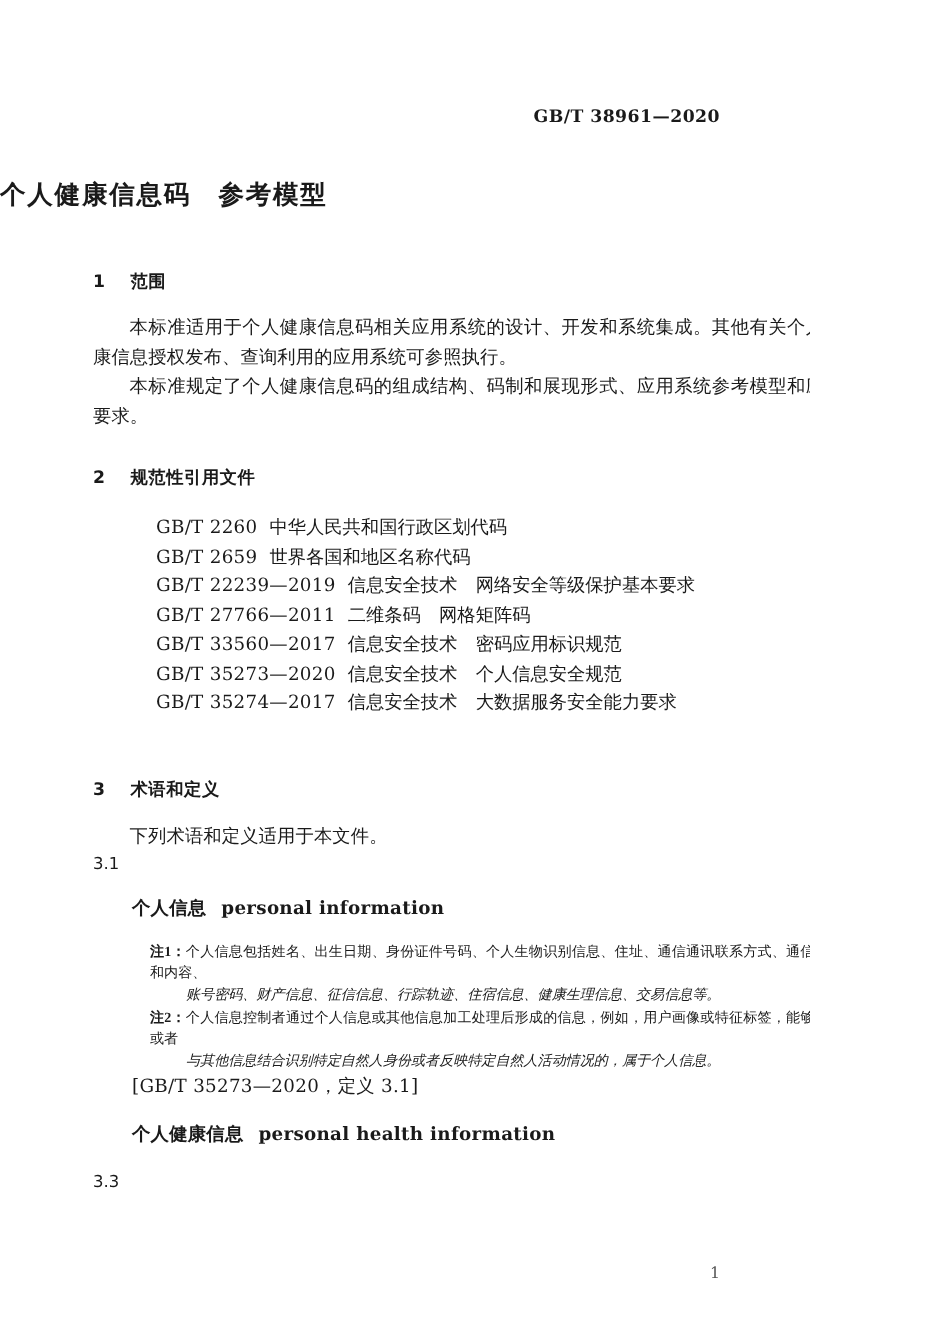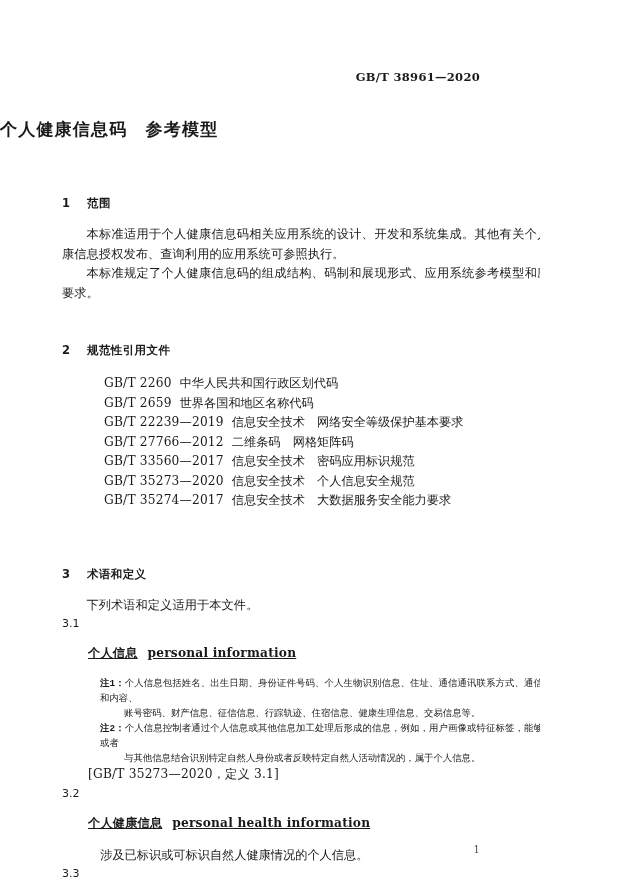--- a/index.html
+++ b/index.html
@@ -52,21 +52,21 @@
     position: absolute;
     top: 180px;
     left: 62px;
     width: 500px;
   }
 
   .clause-heading {
     font-family: "DejaVu Sans", "Liberation Sans", sans-serif;
     font-weight: bold;
     font-size: 11.5px;
-    margin: 16px 0 14px 0;
+    margin: 0 0 14px 0;
     letter-spacing: 0.4px;
   }
   .clause-heading .num {
     display: inline-block;
     width: 25px;
   }
 
   .para {
     font-size: 12.2px;
     line-height: 19.5px;
@@ -109,21 +109,20 @@
     line-height: 17px;
     margin: 0;
   }
   .term-name {
     font-size: 12.2px;
     line-height: 19.5px;
     font-weight: bold;
     padding-left: 26px;
     font-family: "DejaVu Sans", "Liberation Sans", sans-serif;
     letter-spacing: 0.2px;
-    text-decoration: underline;
   }
   .term-name .en {
     font-family: "DejaVu Serif", "Liberation Serif", serif;
     margin-left: 10px;
     letter-spacing: 0.2px;
   }
   .term-def {
     font-size: 12.2px;
     line-height: 19.5px;
     padding-left: 26px;
@@ -134,25 +133,26 @@
   }
   .note-wrap {
     padding-left: 38px;
     font-size: 9.4px;
     line-height: 14.6px;
     text-align: justify;
     text-justify: inter-ideograph;
   }
   .note-wrap .note-label {
     font-weight: bold;
-    font-family: Liberation Mono, monospace;
+    font-family: Liberation Serif, serif;
   }
   .note-cont {
     padding-left: 24px;
     display: block;
+    font-style: italic;
   }
 
   .source-ref {
     font-size: 12.2px;
     line-height: 19.5px;
     padding-left: 26px;
     margin: 0;
     letter-spacing: 0.2px;
   }
 
@@ -193,21 +193,21 @@
       <li class="ref-item">
         <span class="std-id">GB/T 2260</span><span class="std-title">中华人民共和国行政区划代码</span>
       </li>
       <li class="ref-item">
         <span class="std-id">GB/T 2659</span><span class="std-title">世界各国和地区名称代码</span>
       </li>
       <li class="ref-item">
         <span class="std-id">GB/T 22239—2019</span><span class="std-title">信息安全技术　网络安全等级保护基本要求</span>
       </li>
       <li class="ref-item">
-        <span class="std-id">GB/T 27766—2012</span><span class="std-title">二维条码　网格矩阵码</span>
+        <span class="std-id">GB/T 27766—2011</span><span class="std-title">二维条码　网格矩阵码</span>
       </li>
       <li class="ref-item">
         <span class="std-id">GB/T 33560—2017</span><span class="std-title">信息安全技术　密码应用标识规范</span>
       </li>
       <li class="ref-item">
         <span class="std-id">GB/T 35273—2020</span><span class="std-title">信息安全技术　个人信息安全规范</span>
       </li>
       <li class="ref-item">
         <span class="std-id">GB/T 35274—2017</span><span class="std-title">信息安全技术　大数据服务安全能力要求</span>
       </li>
@@ -227,25 +227,23 @@
     <div class="note-wrap">
       <span class="note-label">注1：</span><span>个人信息包括姓名、出生日期、身份证件号码、个人生物识别信息、住址、通信通讯联系方式、通信记录和内容、</span>
       <span class="note-cont">账号密码、财产信息、征信信息、行踪轨迹、住宿信息、健康生理信息、交易信息等。</span>
     </div>
     <div class="note-wrap">
       <span class="note-label">注2：</span><span>个人信息控制者通过个人信息或其他信息加工处理后形成的信息，例如，用户画像或特征标签，能够单独或者</span>
       <span class="note-cont">与其他信息结合识别特定自然人身份或者反映特定自然人活动情况的，属于个人信息。</span>
     </div>
     <p class="source-ref">[GB/T 35273—2020，定义 3.1]</p>
 
-    <p class="term-number">3.2</p>
     <p class="term-name">
       <span>个人健康信息</span><span class="en">personal health information</span>
     </p>
-    <p class="term-def">涉及已标识或可标识自然人健康情况的个人信息。</p>
 
     <p class="term-number">3.3</p>
 
   </div>
 
   <div class="page-number">1</div>
 
 </div>
 
 </body></html>

